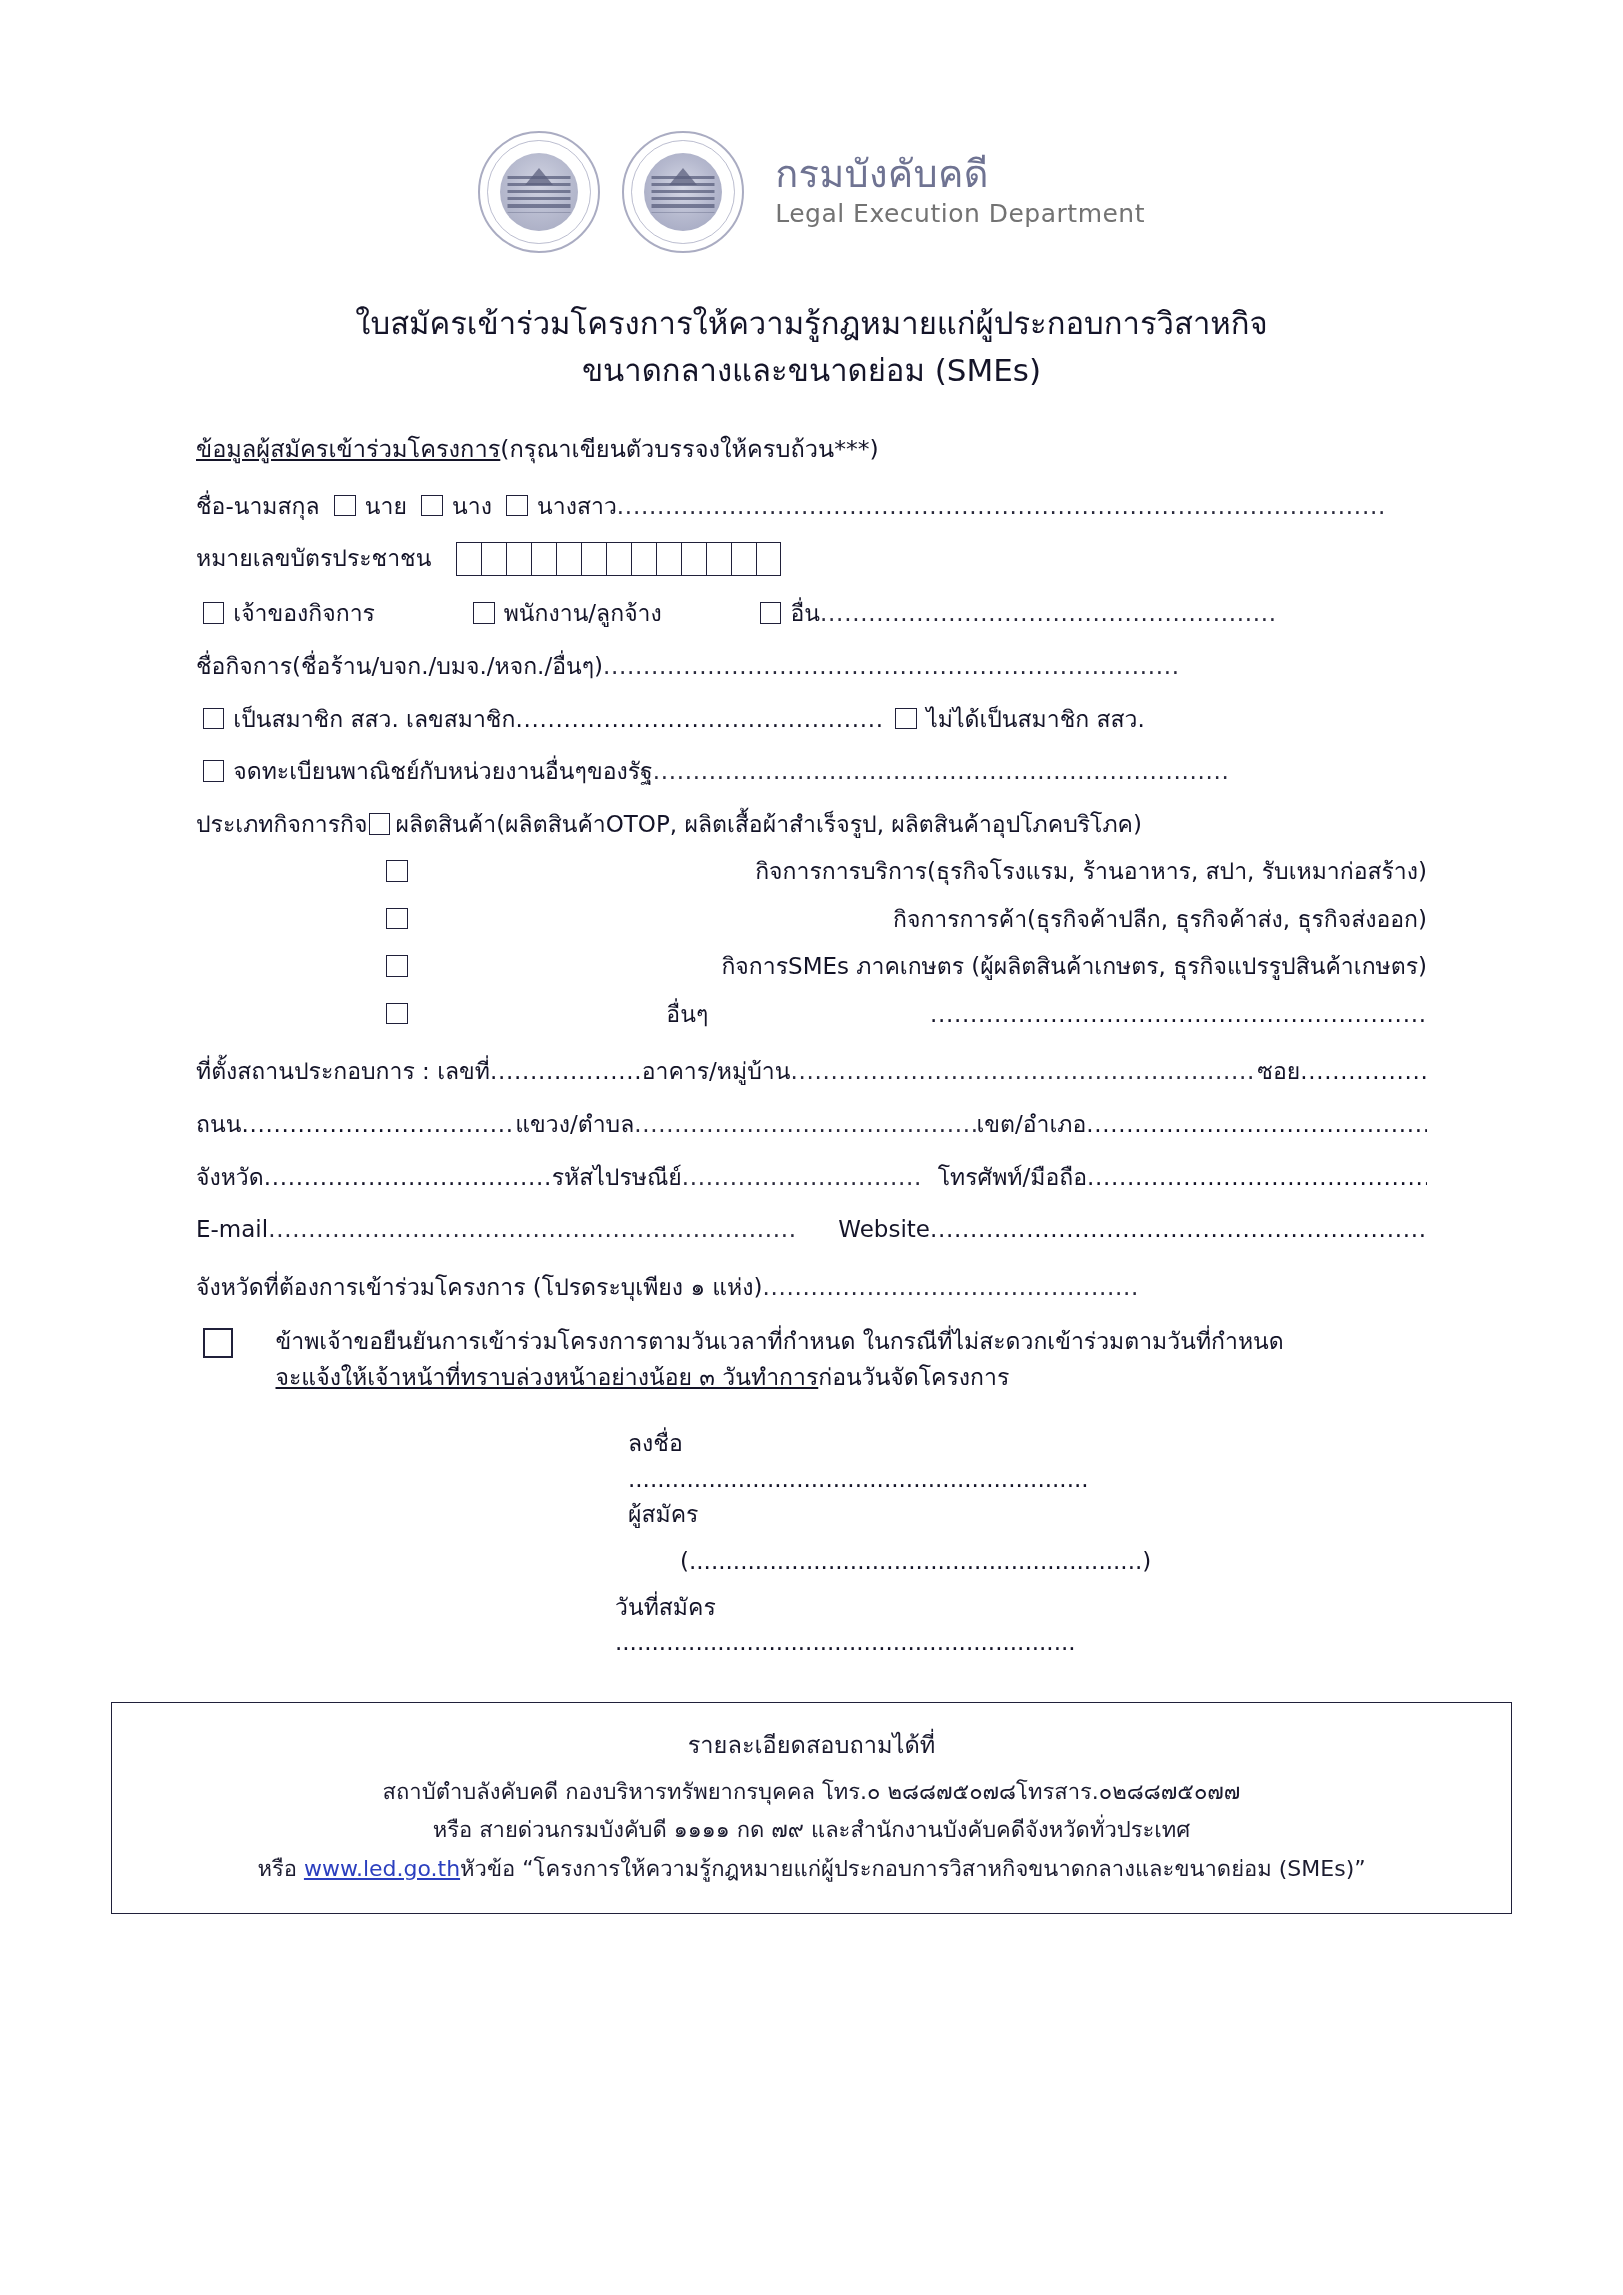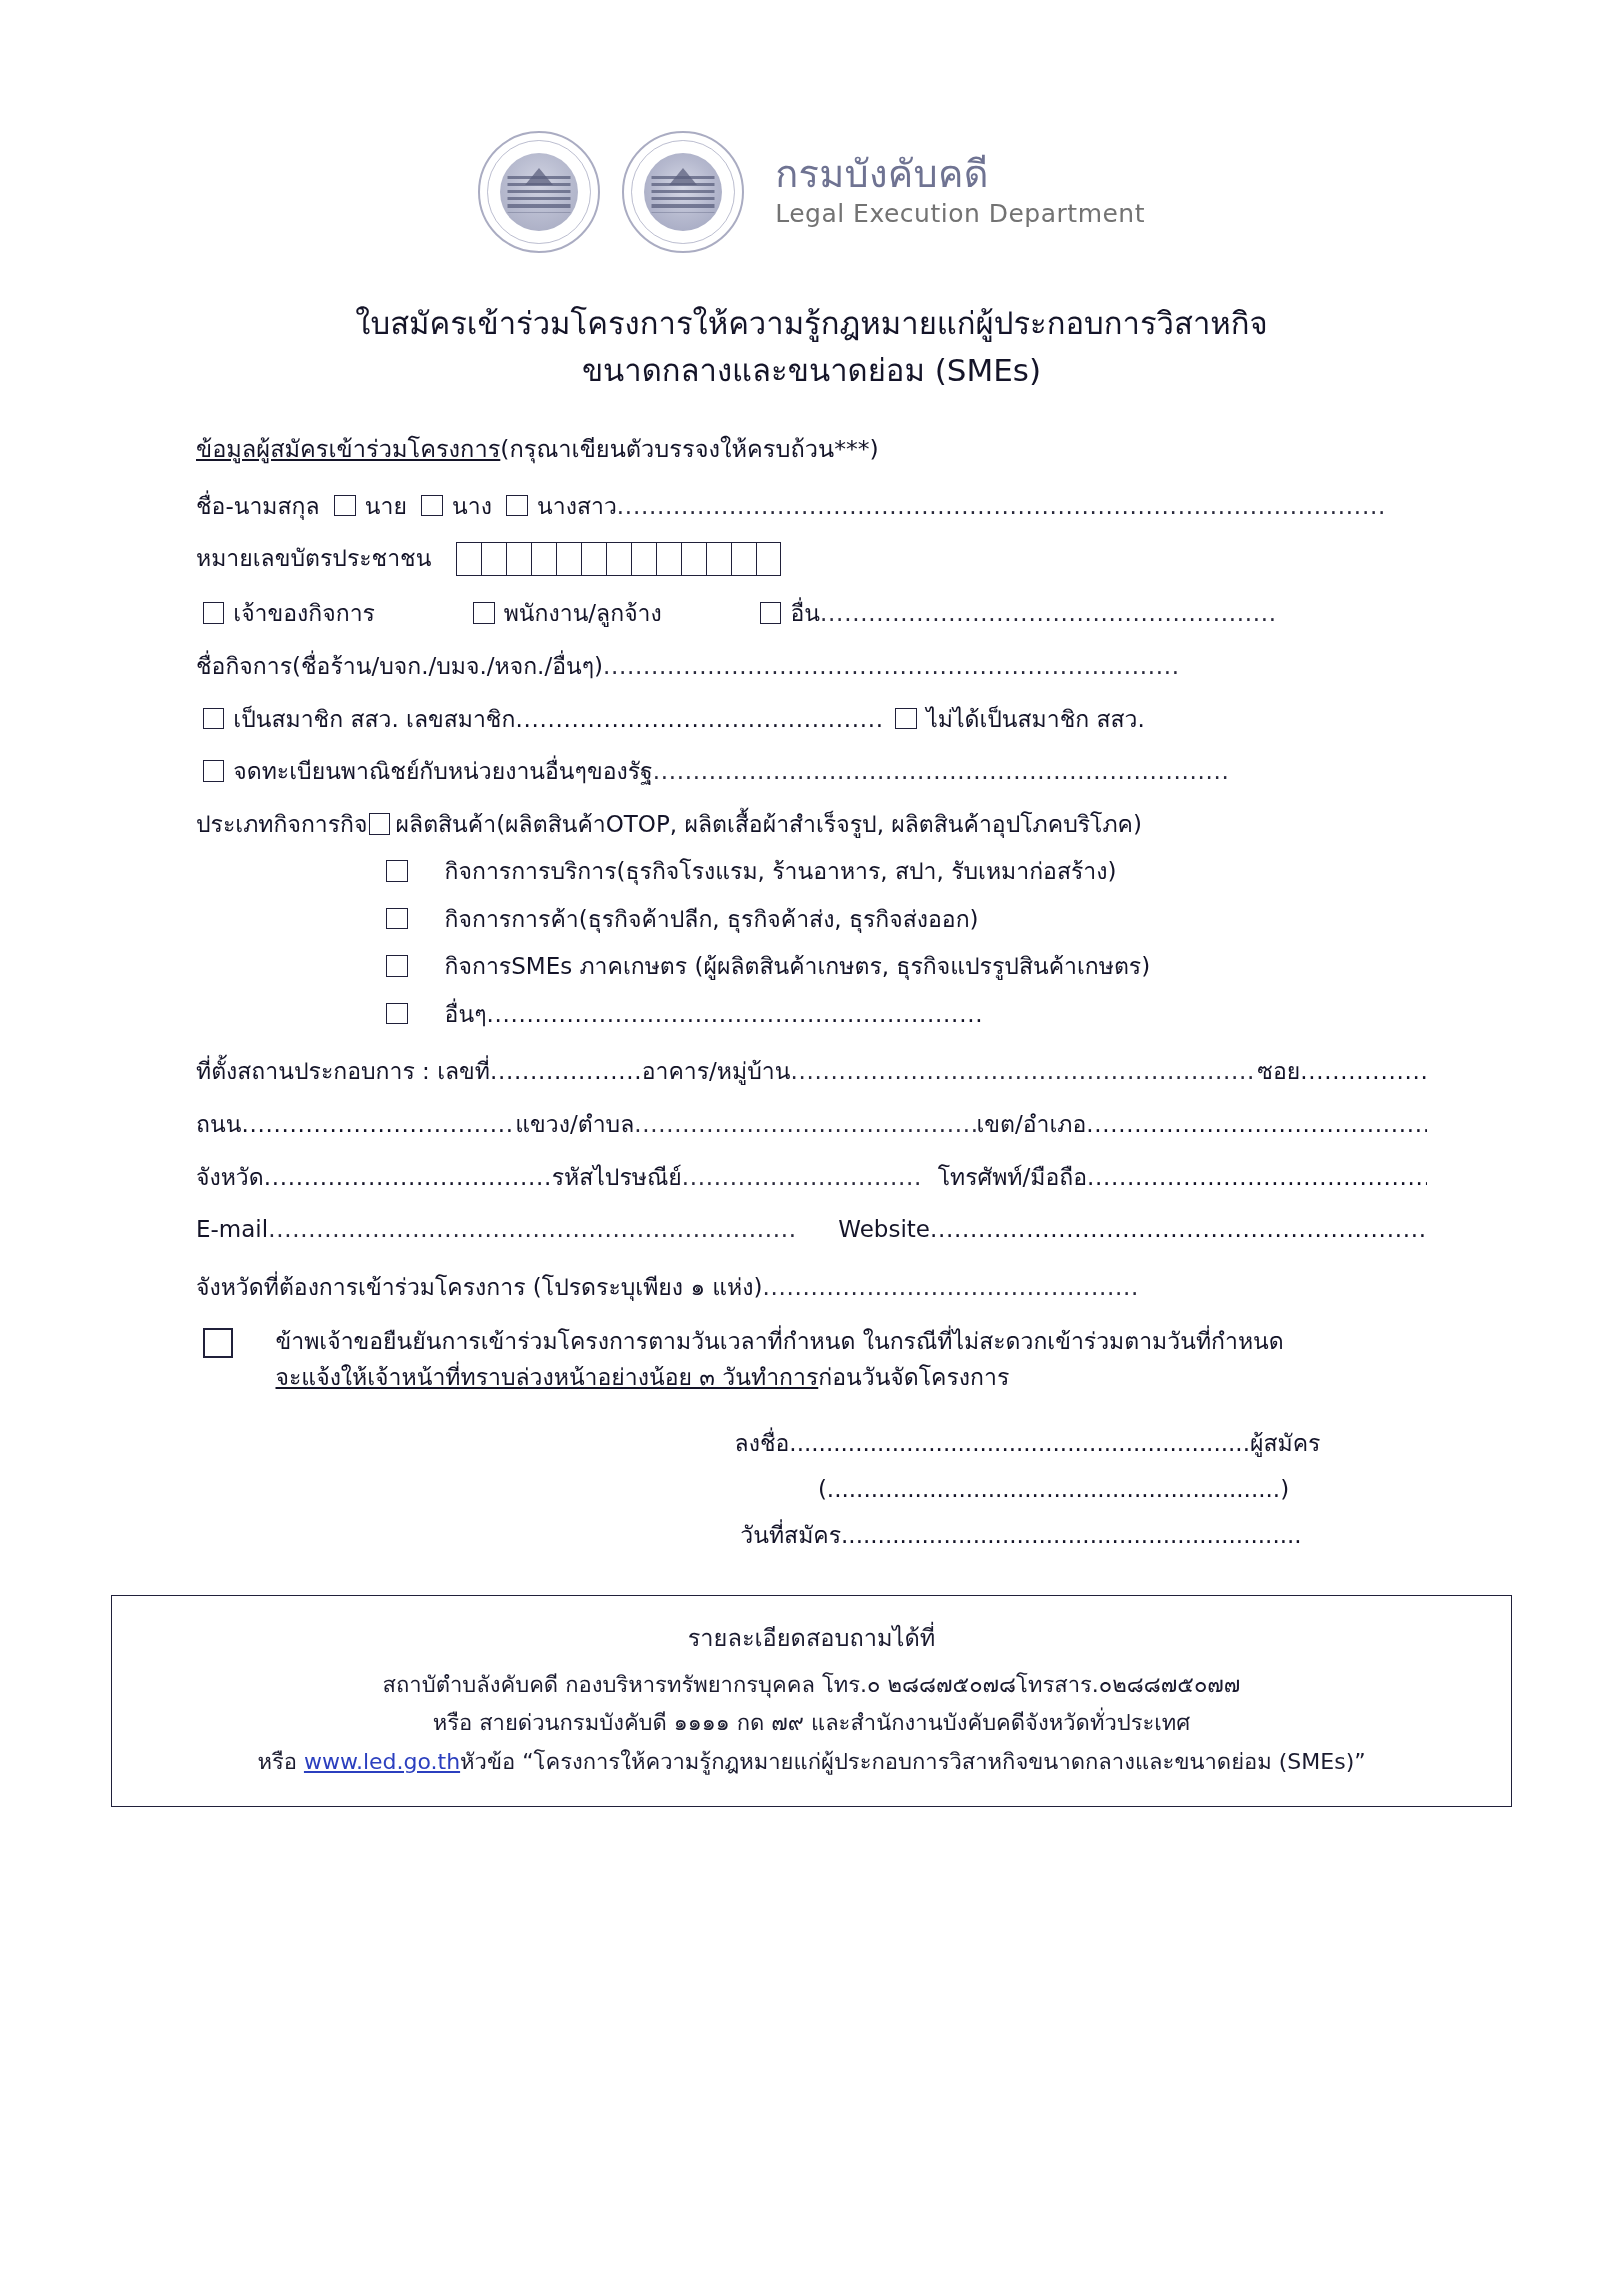--- a/index.html
+++ b/index.html
@@ -177,43 +177,45 @@
   .idboxes .c:last-child { border-right: 1.3px solid #20203a; }
 
   .biz-list {
     margin: 0 0 3.9px 0;
   }
   .biz-item {
     display: flex;
     align-items: baseline;
     margin-bottom: 11.8px;
     padding-left: 190px;
+    justify-content: space-between;
   }
   .biz-item .cb { margin-right: 37px; }
 
   .confirm {
     display: flex;
     align-items: flex-start;
     margin-top: 6px;
     padding-left: 6.5px;
     gap: 26px;
   }
   .confirm .cb { margin-top: 2.6px; margin-right: 17px; }
   .confirm .txt { line-height: 1.6; }
 
   .sign-block {
     margin-top: 30px;
     font-size: 23px;
   }
   .sign-line {
     display: flex;
-    justify-content: center;
+    justify-content: flex-end;
     padding-left: 432px;
     margin-bottom: 10.5px;
     white-space: nowrap;
+    flex-direction: column;
   }
   .sign-line.paren { padding-left: 484px; }
   .sign-line.date { padding-left: 419px; }
 
   
   .footer-box {
     margin: 41px 111px 0 111px;
     border: 1.3px solid #20203a;
     padding: 22px 19.6px 25px 19.6px;
     text-align: center;

